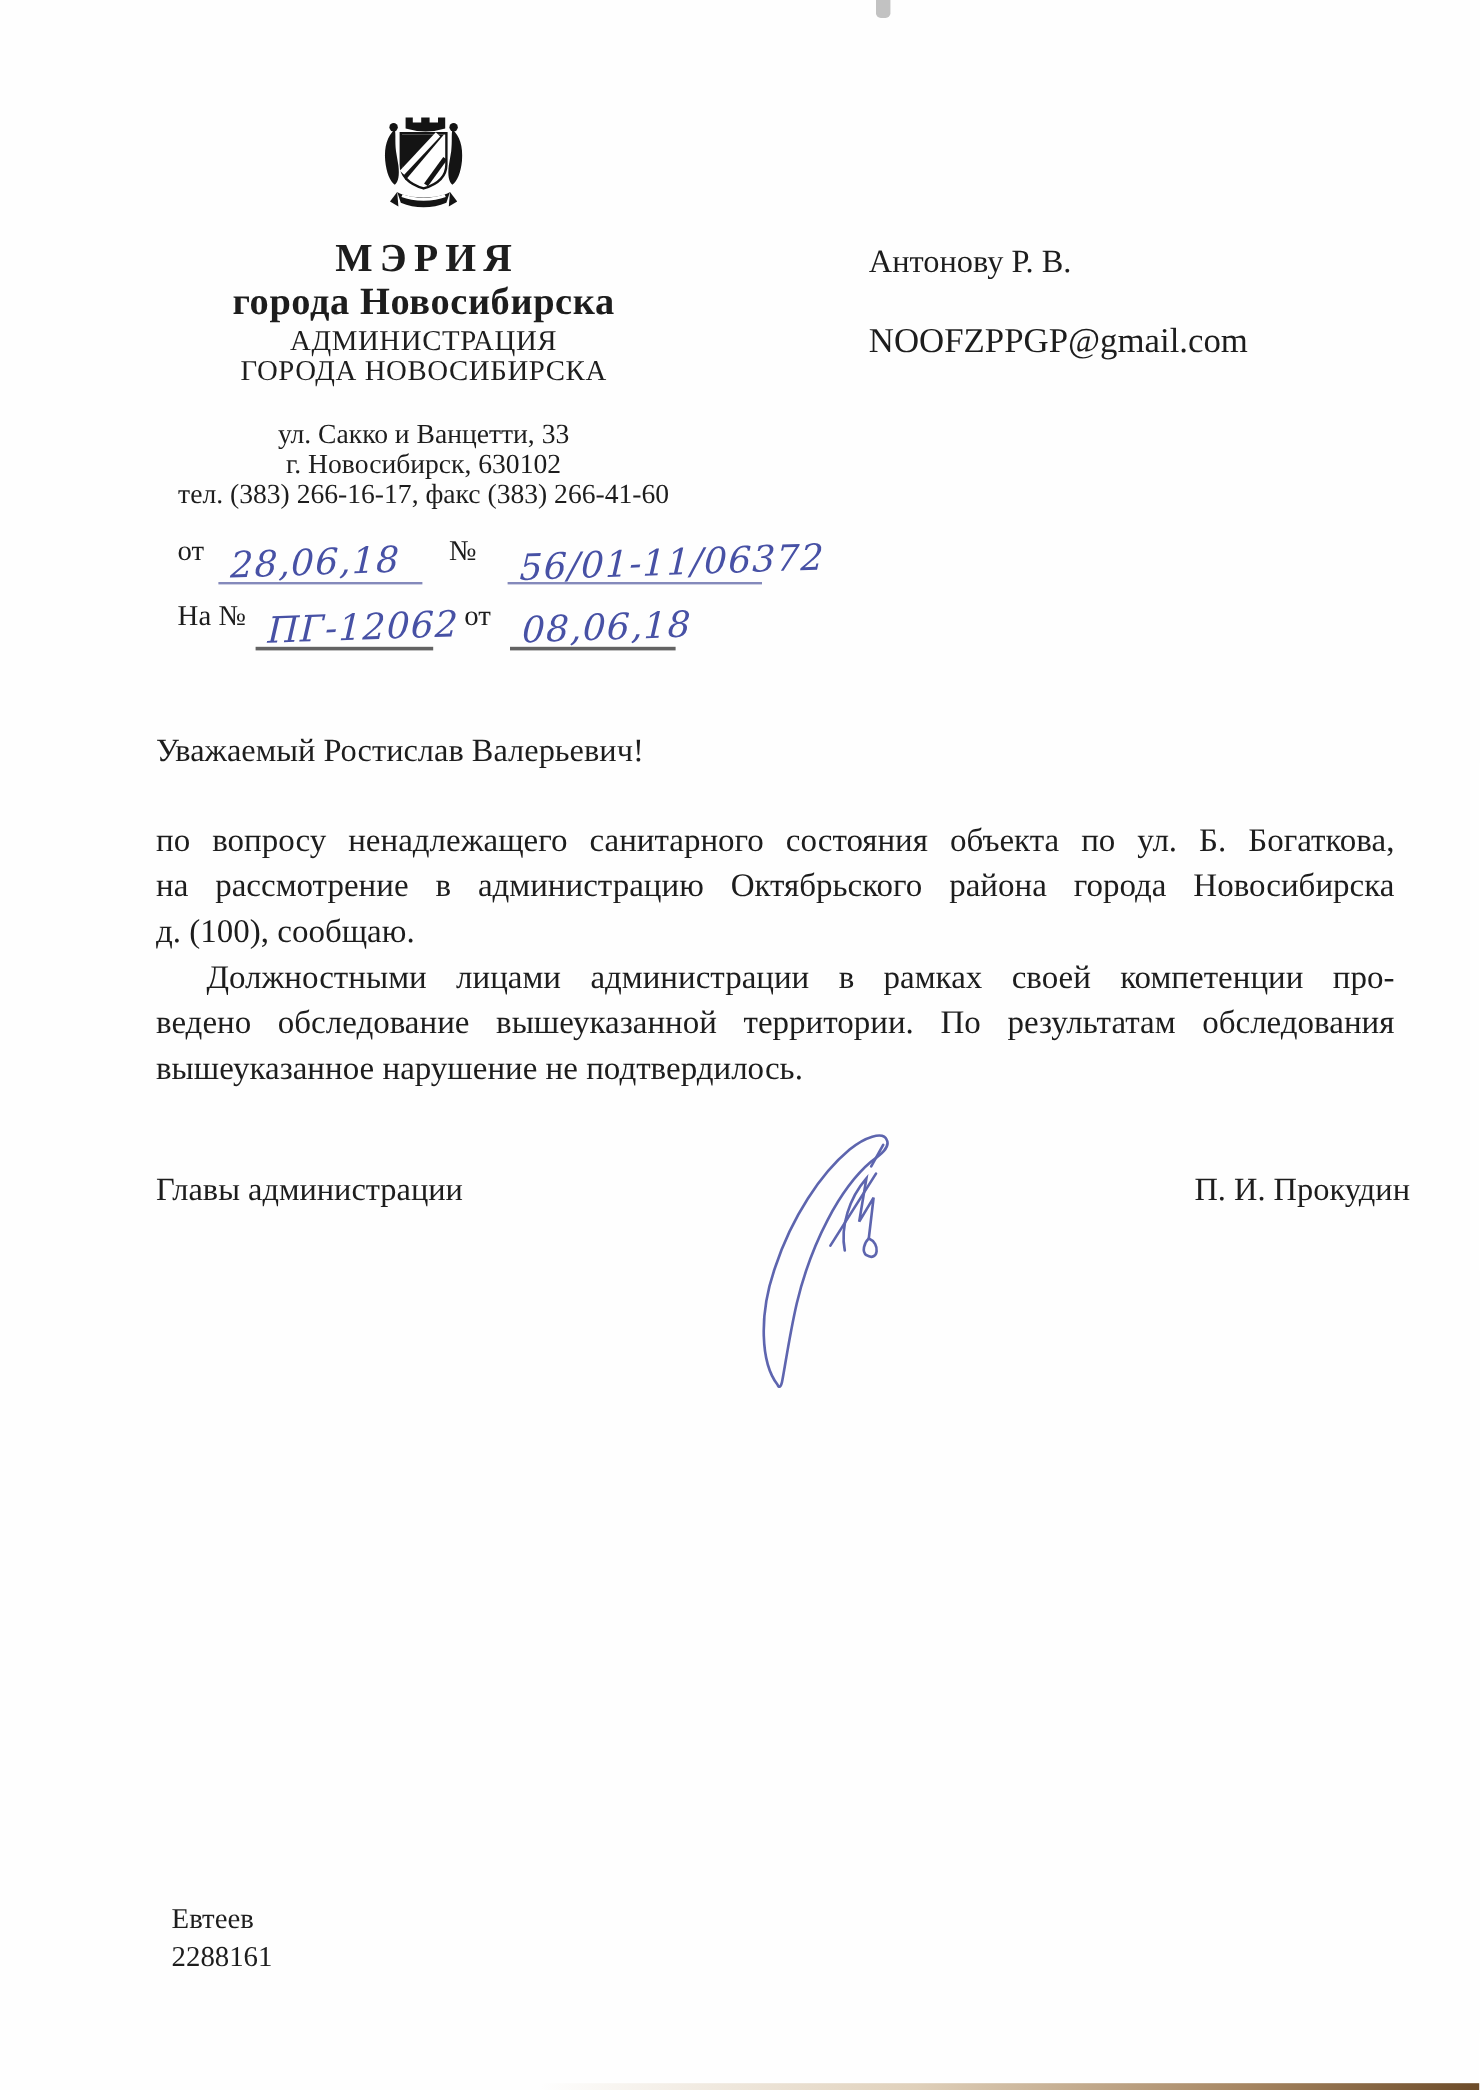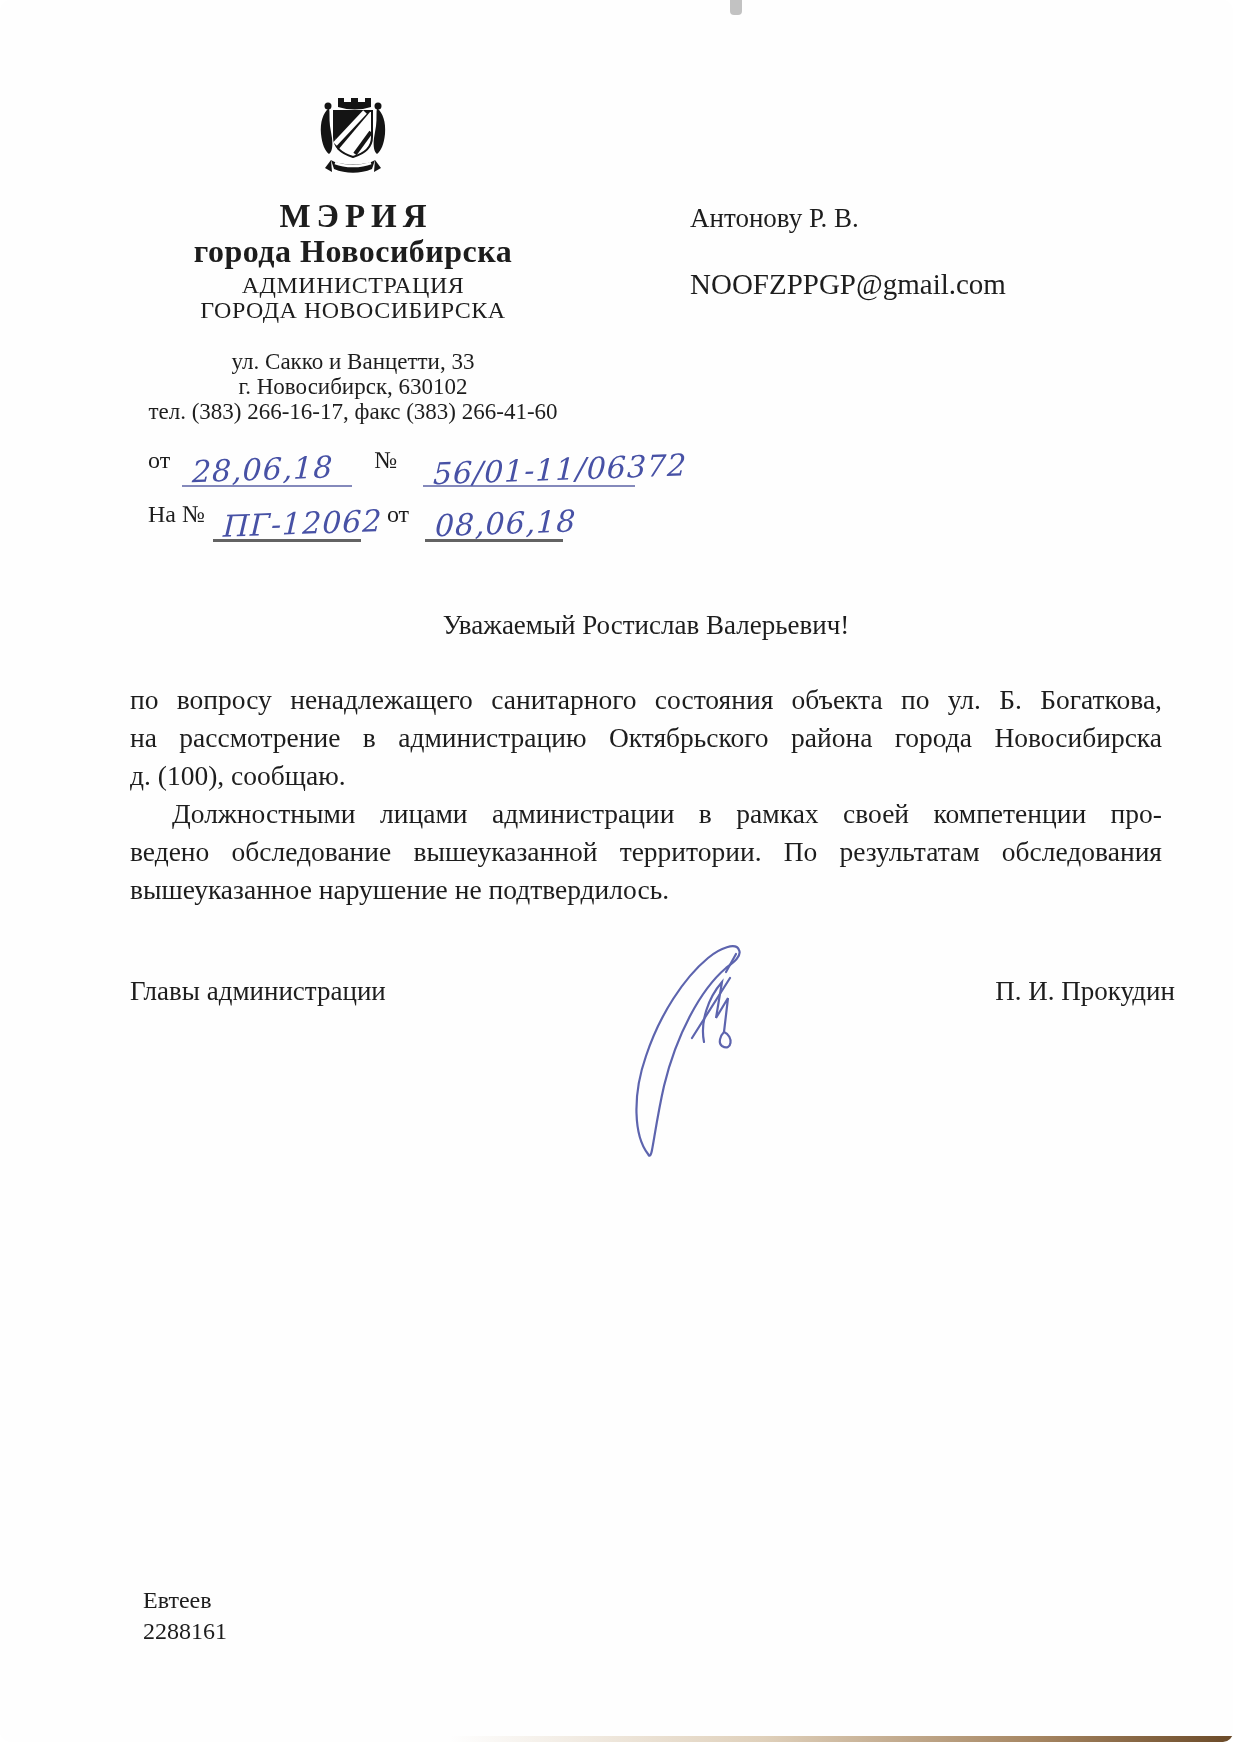--- a/index.html
+++ b/index.html
@@ -3,21 +3,20 @@
 <meta charset="utf-8">
 <style>
   html, body { margin:0; padding:0; background:#ffffff; }
   .page {
     position:relative;
     width:1233px; height:1742px;
     background:#fefefe;
     font-family:"Liberation Serif","DejaVu Serif",serif;
     color:#1d1d1d;
     overflow:hidden;
-    border-radius:10px;
   }
 
   
   .top-smudge{
     position:absolute; left:730px; top:0; width:12px; height:15px;
     background:#b3b3b3; opacity:.8; border-radius:0 0 4px 4px;
   }
   .bottom-strip{
     position:absolute; left:450px; right:0; bottom:0; height:6px;
     background:linear-gradient(to right,
@@ -63,28 +62,28 @@
     white-space:nowrap;
   }
   .f1{ width:170px; margin-left:12px; }
   .g1{ width:22px; }
   .f2{ width:212px; margin-left:26px; }
   .f3{ width:148px; margin-left:8px; }
   .g2{ width:26px; }
   .f4{ width:138px; margin-left:16px; }
 
   
-  .recipient{ position:absolute; left:690px; top:203px; }
+  .recipient{ position:absolute; left:724px; top:203px; }
   .recipient .name{ font-size:27px; }
   .recipient .email{ font-size:29px; margin-top:34px; }
 
   
   .salutation{
     position:absolute; left:130px; top:610px; width:1032px;
-    text-align:center; font-size:27px;
+    font-size:27px;
   }
   .body-block{ position:absolute; left:130px; top:681px; width:1032px; font-size:27.5px; }
   .line{ line-height:38px; }
   .just{ text-align:justify; text-align-last:justify; }
   .indent{ padding-left:42px; }
 
   
   .sig-row{
     position:absolute; left:130px; top:976px; width:1045px;
     display:flex; justify-content:space-between; font-size:27px;

